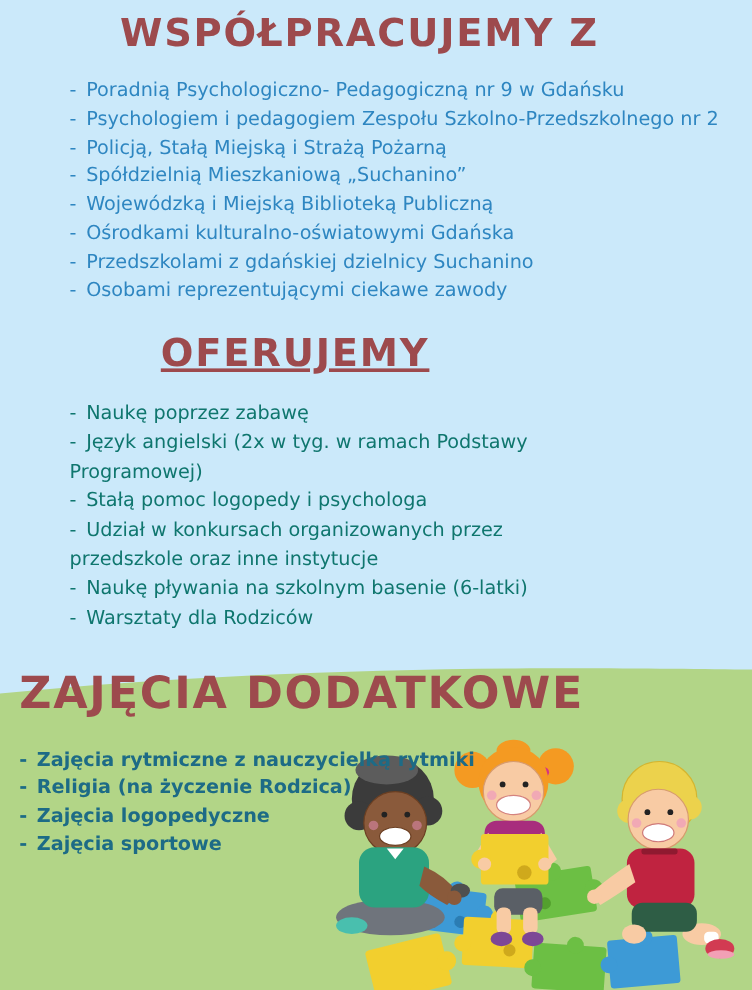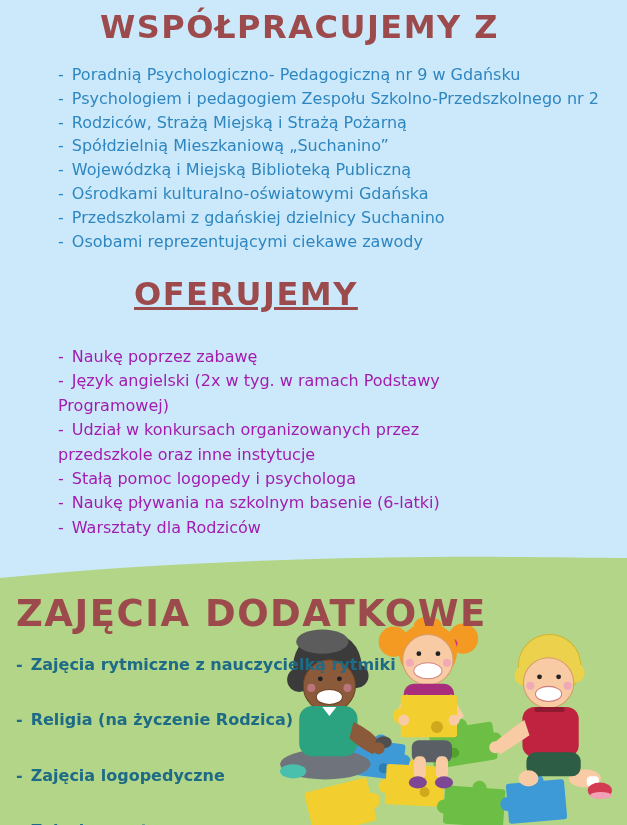--- a/index.html
+++ b/index.html
@@ -14,34 +14,34 @@
   .heading{
     position:absolute;
     color:#9d4a4d;
     font-weight:bold;
     letter-spacing:1.5px;
     white-space:nowrap;
     z-index:3;
   }
   .heading-1{left:100px;top:8px;font-size:32px;}
   .heading-2{left:134px;top:275px;font-size:32px;text-decoration:underline;}
-  .heading-3{left:16px;top:592px;font-size:37px;}
+  .heading-3{left:16px;top:556px;font-size:37px;}
   .list{
     position:absolute;
     list-style:none;
     margin:0;padding:0;
     font-size:16px;
     z-index:3;
   }
   .list li{line-height:23.8px;}
   .list-1{left:58px;top:63px;width:560px;color:#2e86c1;}
-  .list-2{left:58px;top:345px;width:424px;color:#a21caf;}
+  .list-2{left:58px;top:332px;width:424px;color:#0f766e;}
   .list-2 li{line-height:24.4px;}
   .list-3{left:16px;top:621px;width:440px;color:#1d6b86;font-weight:bold;}
-  .list-3 li{line-height:23.3px;margin-top:32px;}
+  .list-3 li{line-height:23.3px;}
   .dash{margin-right:8px;}
   .green-curve{
     position:absolute;left:0;top:552px;width:627px;height:30px;z-index:1;display:block;
   }
   .green-fill{
     position:absolute;left:0;top:580px;width:627px;height:245px;
     background:#b2d587;z-index:1;
   }
   .illustration{
     position:absolute;left:265px;top:593px;width:362px;height:232px;z-index:2;display:block;
@@ -54,34 +54,34 @@
 
   <svg class="green-curve" viewBox="0 0 627 30" preserveAspectRatio="none">
     <path d="M0,26 C130,13 280,6 430,5 C510,4.5 580,5.5 627,6 L627,30 L0,30 Z" fill="#b2d587"></path>
   </svg>
   <div class="green-fill"></div>
 
   <div class="heading heading-1">WSPÓŁPRACUJEMY Z</div>
   <ul class="list list-1">
     <li><span class="dash">-</span><span>Poradnią Psychologiczno- Pedagogiczną nr 9 w Gdańsku</span></li>
     <li><span class="dash">-</span><span>Psychologiem i pedagogiem Zespołu Szkolno-Przedszkolnego nr 2</span></li>
-    <li><span class="dash">-</span><span>Rodziców, Strażą Miejską i Strażą Pożarną</span></li>
+    <li><span class="dash">-</span><span>Policją, Stałą Miejską i Strażą Pożarną</span></li>
     <li><span class="dash">-</span><span>Spółdzielnią Mieszkaniową „Suchanino”</span></li>
     <li><span class="dash">-</span><span>Wojewódzką i Miejską Biblioteką Publiczną</span></li>
     <li><span class="dash">-</span><span>Ośrodkami kulturalno-oświatowymi Gdańska</span></li>
     <li><span class="dash">-</span><span>Przedszkolami z gdańskiej dzielnicy Suchanino</span></li>
     <li><span class="dash">-</span><span>Osobami reprezentującymi ciekawe zawody</span></li>
   </ul>
 
   <div class="heading heading-2">OFERUJEMY</div>
   <ul class="list list-2">
     <li><span class="dash">-</span><span>Naukę poprzez zabawę</span></li>
     <li><span class="dash">-</span><span>Język angielski (2x w tyg. w ramach Podstawy Programowej)</span></li>
+    <li><span class="dash">-</span><span>Stałą pomoc logopedy i psychologa</span></li>
     <li><span class="dash">-</span><span>Udział w konkursach organizowanych przez przedszkole oraz inne instytucje</span></li>
-    <li><span class="dash">-</span><span>Stałą pomoc logopedy i psychologa</span></li>
     <li><span class="dash">-</span><span>Naukę pływania na szkolnym basenie (6-latki)</span></li>
     <li><span class="dash">-</span><span>Warsztaty dla Rodziców</span></li>
   </ul>
 
   <div class="heading heading-3">ZAJĘCIA DODATKOWE</div>
   <ul class="list list-3">
     <li><span class="dash">-</span><span>Zajęcia rytmiczne z nauczycielką rytmiki</span></li>
     <li><span class="dash">-</span><span>Religia (na życzenie Rodzica)</span></li>
     <li><span class="dash">-</span><span>Zajęcia logopedyczne</span></li>
     <li><span class="dash">-</span><span>Zajęcia sportowe</span></li>

